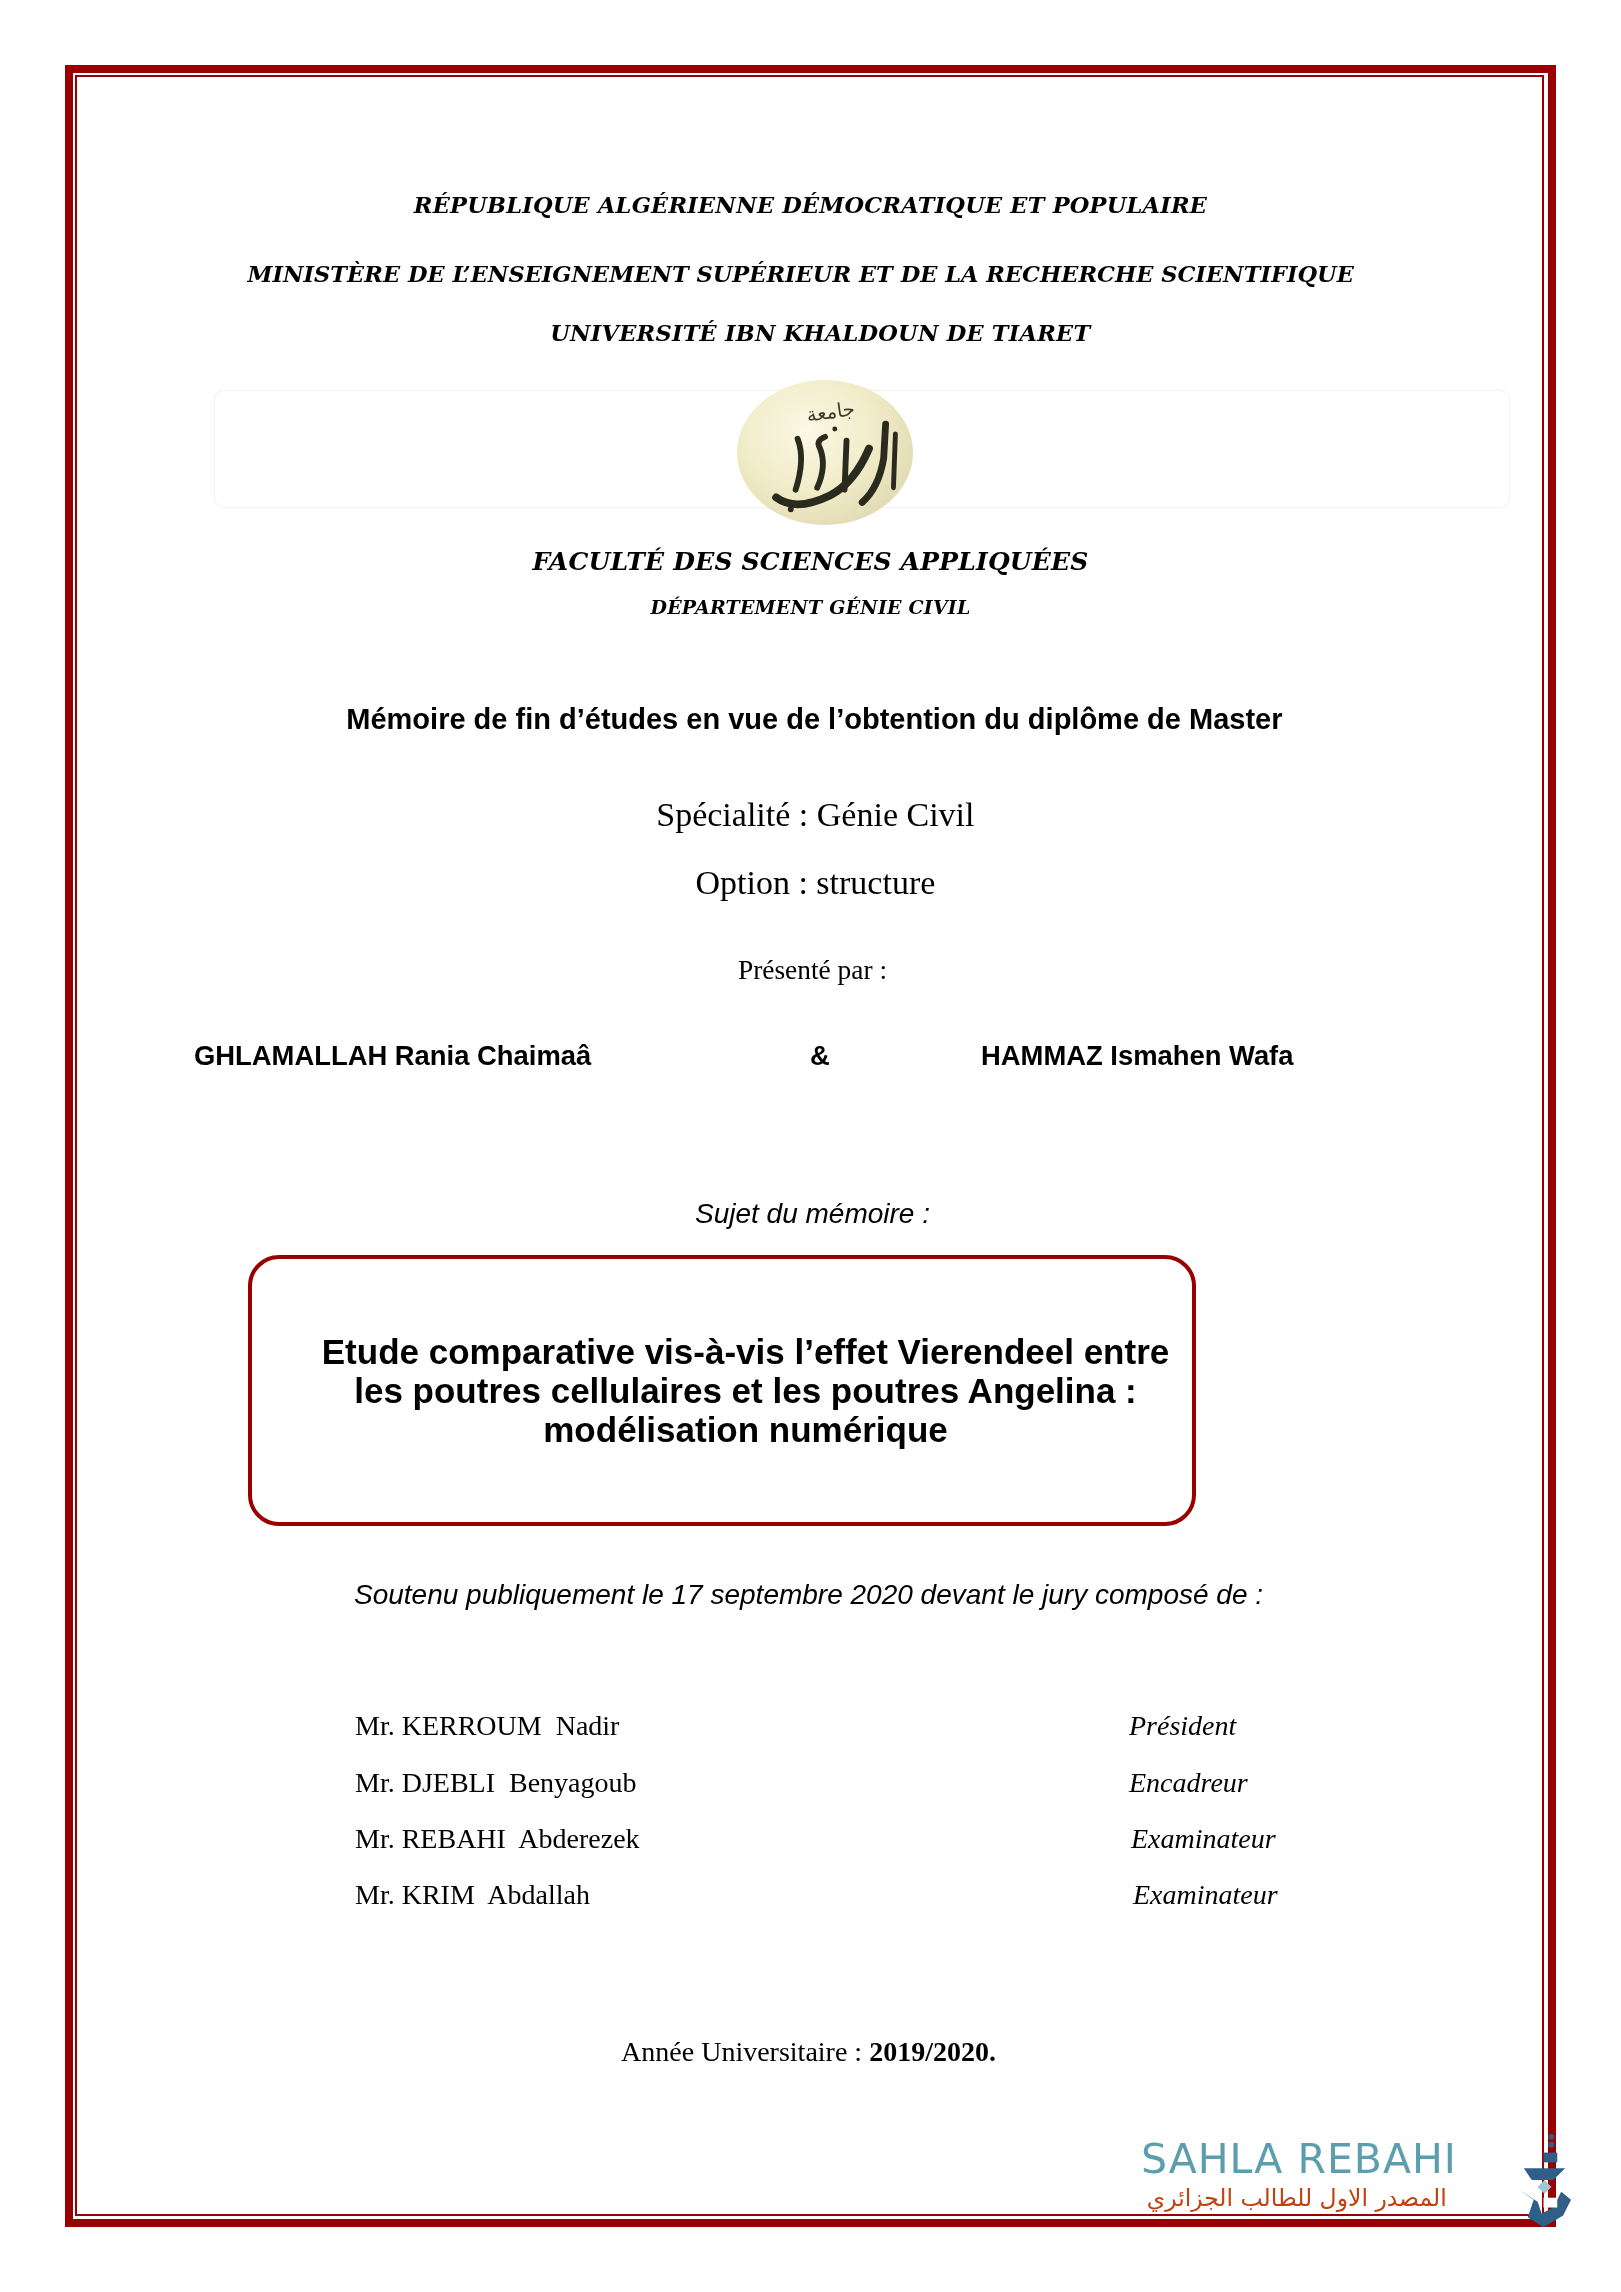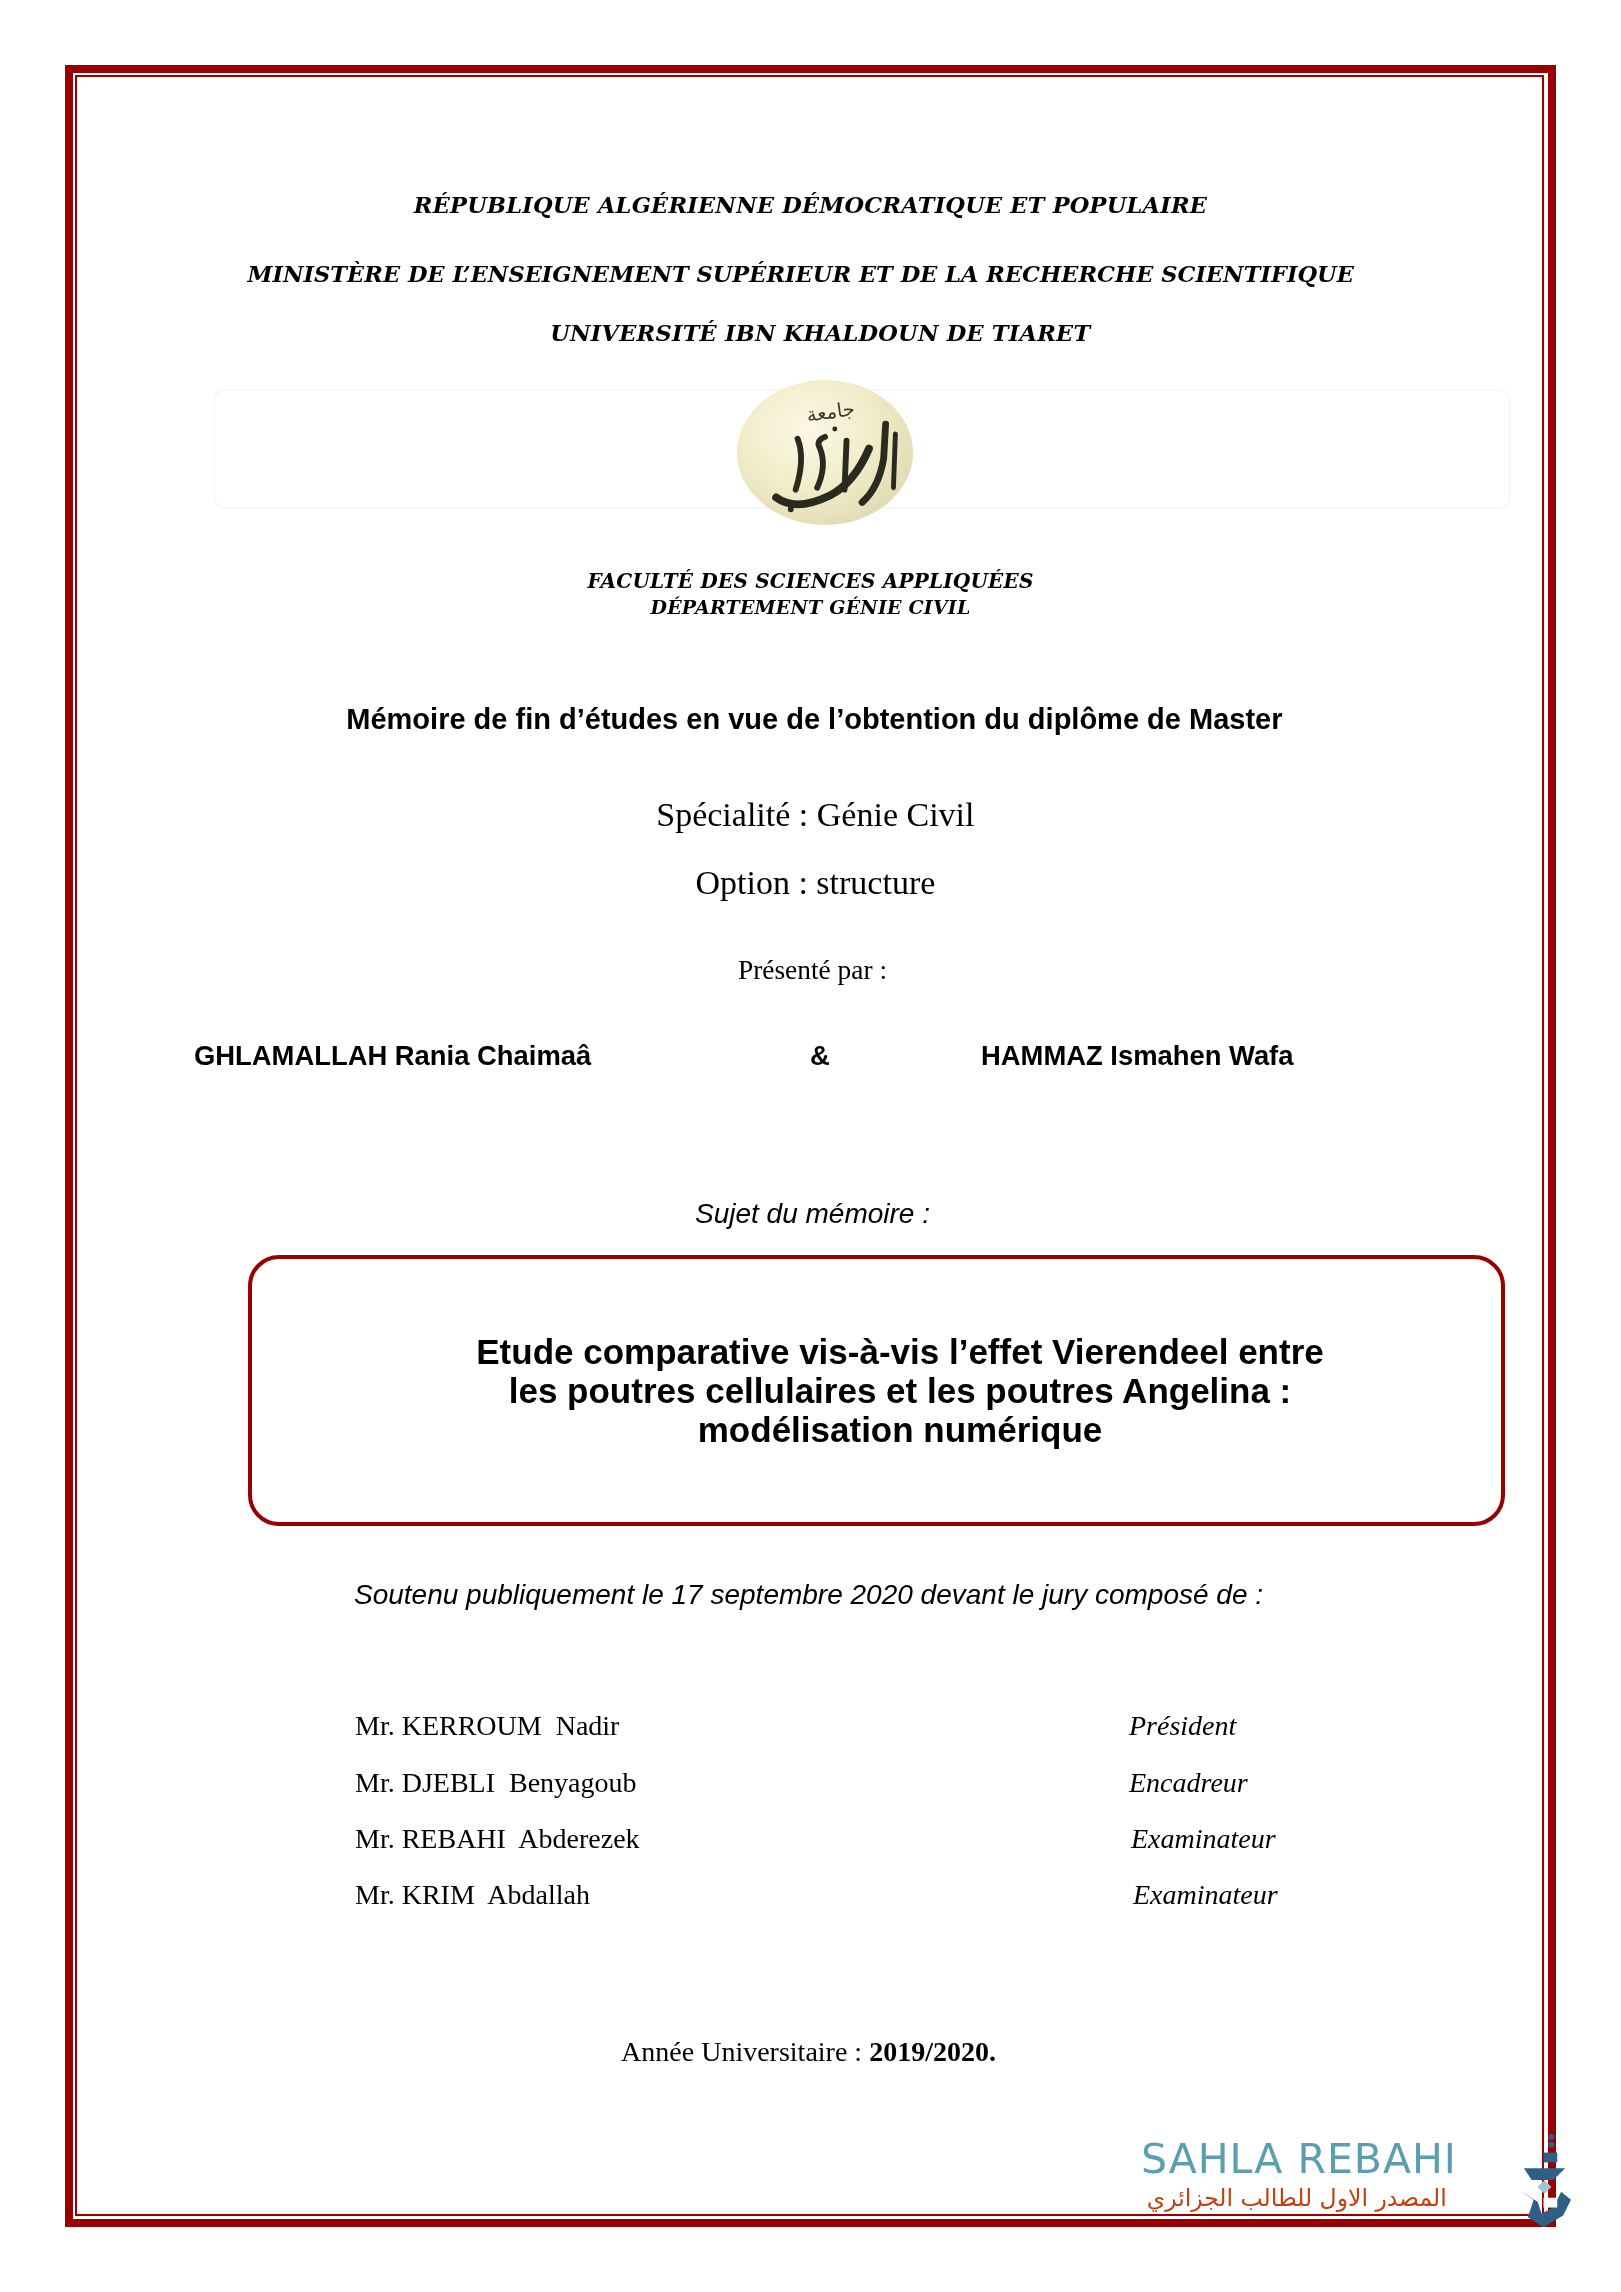--- a/index.html
+++ b/index.html
@@ -9,21 +9,21 @@
   .frame-inner { left:75px; top:75px; width:1469px; height:2141px; box-sizing:border-box; border:2px solid #990000; }
   .center { left:0; width:1621px; text-align:center; }
   .hdr { font-family:"DejaVu Serif", serif; font-weight:bold; font-style:italic; font-size:22.5px; letter-spacing:0.2px; }
   .sans-b { font-family:"Liberation Sans", sans-serif; font-weight:bold; }
   .sans-i { font-family:"Liberation Sans", sans-serif; font-style:italic; }
   .serif { font-family:"Liberation Serif", serif; }
   .logo-frame { left:214px; top:390px; width:1294px; height:116px; border:1px solid #f2f2f2; border-radius:9.8px; box-shadow:0 0 3.9px rgba(0,0,0,0.03); }
   .logo { left:737px; top:380px; width:176px; height:145px; border-radius:50%;
           background:radial-gradient(ellipse at 40% 35%, #fbf8e6 0%, #f1ecc8 45%, #e2dcb6 75%, rgba(255,255,255,0) 100%); }
   .logo svg { width:100%; height:100%; }
-  .title-box { left:248px; top:1255px; width:1257px; height:271px; box-sizing:border-box; border:4.9px solid #990000; border-radius:31px;
+  .title-box { left:248px; top:1255px; width:948px; height:271px; box-sizing:border-box; border:4.9px solid #990000; border-radius:31px;
                display:flex; align-items:center; justify-content:center;padding-left:47px; }
   .title-text { font-family:"Liberation Sans", sans-serif; font-weight:bold; font-size:35px; line-height:39px; text-align:center; width:1078px; }
   .jury-row { left:355px; width:980px; height:39px; font-family:"Liberation Serif", serif; font-size:28px; }
   .jury-name { position:absolute; left:0; top:0; white-space:pre; }
   .jury-role { position:absolute; top:0; white-space:pre;font-style:italic; }
   .year { font-family:"Liberation Serif", serif; font-size:28px; }
   .year b { font-weight:bold; }
   .wm { left:1137px; top:2129px; width:431px; height:98px; }
   .wm-text { position:absolute; left:3.9px; top:5.9px; font-family:"DejaVu Sans", sans-serif; font-size:41px; color:#5b9fae; letter-spacing:1px; }
   .wm-ar { position:absolute; left:9.8px; top:55px; font-family:"DejaVu Sans", sans-serif; font-size:23.5px; color:#c2410c; direction:rtl; }
@@ -47,21 +47,21 @@
     <path d="M60 112 Q70 80 62 60" stroke="#2a2a1e" stroke-width="6" fill="none" stroke-linecap="round"></path>
     <path d="M82 110 Q92 88 85 70 Q80 62 90 58" stroke="#2a2a1e" stroke-width="6" fill="none" stroke-linecap="round"></path>
     <path d="M110 112 L112 62" stroke="#2a2a1e" stroke-width="6" fill="none" stroke-linecap="round"></path>
     <path d="M128 125 Q145 110 150 80 L152 45" stroke="#2a2a1e" stroke-width="7" fill="none" stroke-linecap="round"></path>
     <path d="M160 110 L162 55" stroke="#2a2a1e" stroke-width="5" fill="none" stroke-linecap="round"></path>
     <circle cx="55" cy="132" r="3" fill="#2a2a1e"></circle>
     <circle cx="100" cy="50" r="2.5" fill="#2a2a1e"></circle>
   </svg>
 </div>
 
-<div class="abs center hdr" style="top:569px; font-size:20px;">FACULTÉ DES SCIENCES APPLIQUÉES</div>
+<div class="abs center hdr" style="top:547px; font-size:25px;">FACULTÉ DES SCIENCES APPLIQUÉES</div>
 <div class="abs center hdr" style="top:596px; font-size:19px;">DÉPARTEMENT GÉNIE CIVIL</div>
 
 <div class="abs center sans-b" style="top:703px; font-size:29px; left:3.9px;">Mémoire de fin d’études en vue de l’obtention du diplôme de Master</div>
 
 <div class="abs center serif" style="top:796px; font-size:34px; left:4.9px;">Spécialité : Génie Civil</div>
 <div class="abs center serif" style="top:864px; font-size:34px; left:4.9px;">Option : structure</div>
 <div class="abs center serif" style="top:955px; font-size:27.4px; left:2px;">Présenté par :</div>
 
 <div class="abs sans-b" style="top:1040px; left:194px; font-size:27.4px;">GHLAMALLAH Rania Chaimaâ</div>
 <div class="abs sans-b" style="top:1040px; left:810px; font-size:27.4px;">&amp;</div>

